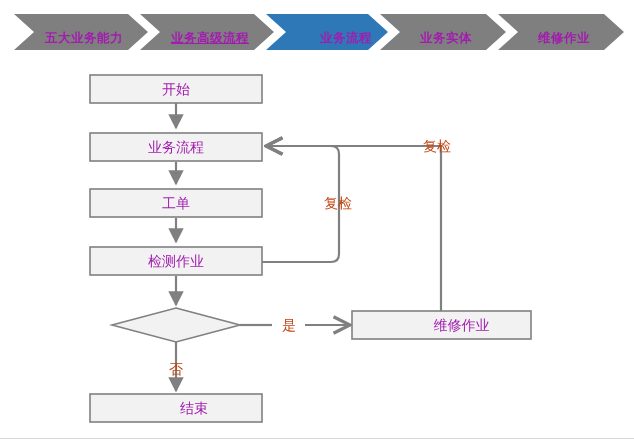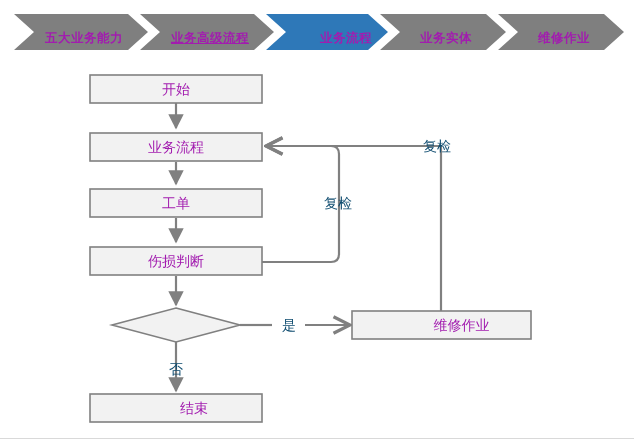--- a/index.html
+++ b/index.html
@@ -27,21 +27,21 @@
   #flow{position:absolute;left:0;top:0;width:634px;height:439px;}
   #flow svg{position:absolute;left:0;top:0;}
   .node-label{
     position:absolute;
     font-size:14px;color:#a21caf;
     text-align:center;white-space:nowrap;
     line-height:1;
   }
   .edge-label{
     position:absolute;
-    font-size:14px;color:#0c4a6e;
+    font-size:14px;color:#c2410c;
     text-align:center;white-space:nowrap;
     line-height:1;
   }
 </style>
 </head>
 <body>
 
 <div id="page">
 
   <div id="breadcrumb">
@@ -102,21 +102,21 @@
       <rect x="90" y="189" width="172" height="28" fill="#F2F2F2" stroke="#808080" stroke-width="1.6"></rect>
       <rect x="90" y="247" width="172" height="28" fill="#F2F2F2" stroke="#808080" stroke-width="1.6"></rect>
       <polygon points="176,308 240,325 176,342 112,325" fill="#F2F2F2" stroke="#808080" stroke-width="1.6"></polygon>
       <rect x="352" y="311" width="179" height="28" fill="#F2F2F2" stroke="#808080" stroke-width="1.6"></rect>
       <rect x="90" y="394" width="172" height="28" fill="#F2F2F2" stroke="#808080" stroke-width="1.6"></rect>
     </svg>
 
     <div class="node-label" style="left:90px;top:82px;width:172px;">开始</div>
     <div class="node-label" style="left:90px;top:140px;width:172px;">业务流程</div>
     <div class="node-label" style="left:90px;top:196px;width:172px;">工单</div>
-    <div class="node-label" style="left:90px;top:254px;width:172px;">伤损判断</div>
+    <div class="node-label" style="left:90px;top:254px;width:172px;">检测作业</div>
     <div class="node-label" style="left:352px;top:318px;width:179px;padding-left:20px;">维修作业</div>
     <div class="node-label" style="left:90px;top:401px;width:208px;">结束</div>
 
     <div class="edge-label" style="left:272px;top:318px;width:34px;">是</div>
     <div class="edge-label" style="left:159px;top:362px;width:34px;">否</div>
     <div class="edge-label" style="left:306px;top:196px;width:64px;">复检</div>
     <div class="edge-label" style="left:405px;top:139px;width:64px;">复检</div>
   </div>
 
 </div>

